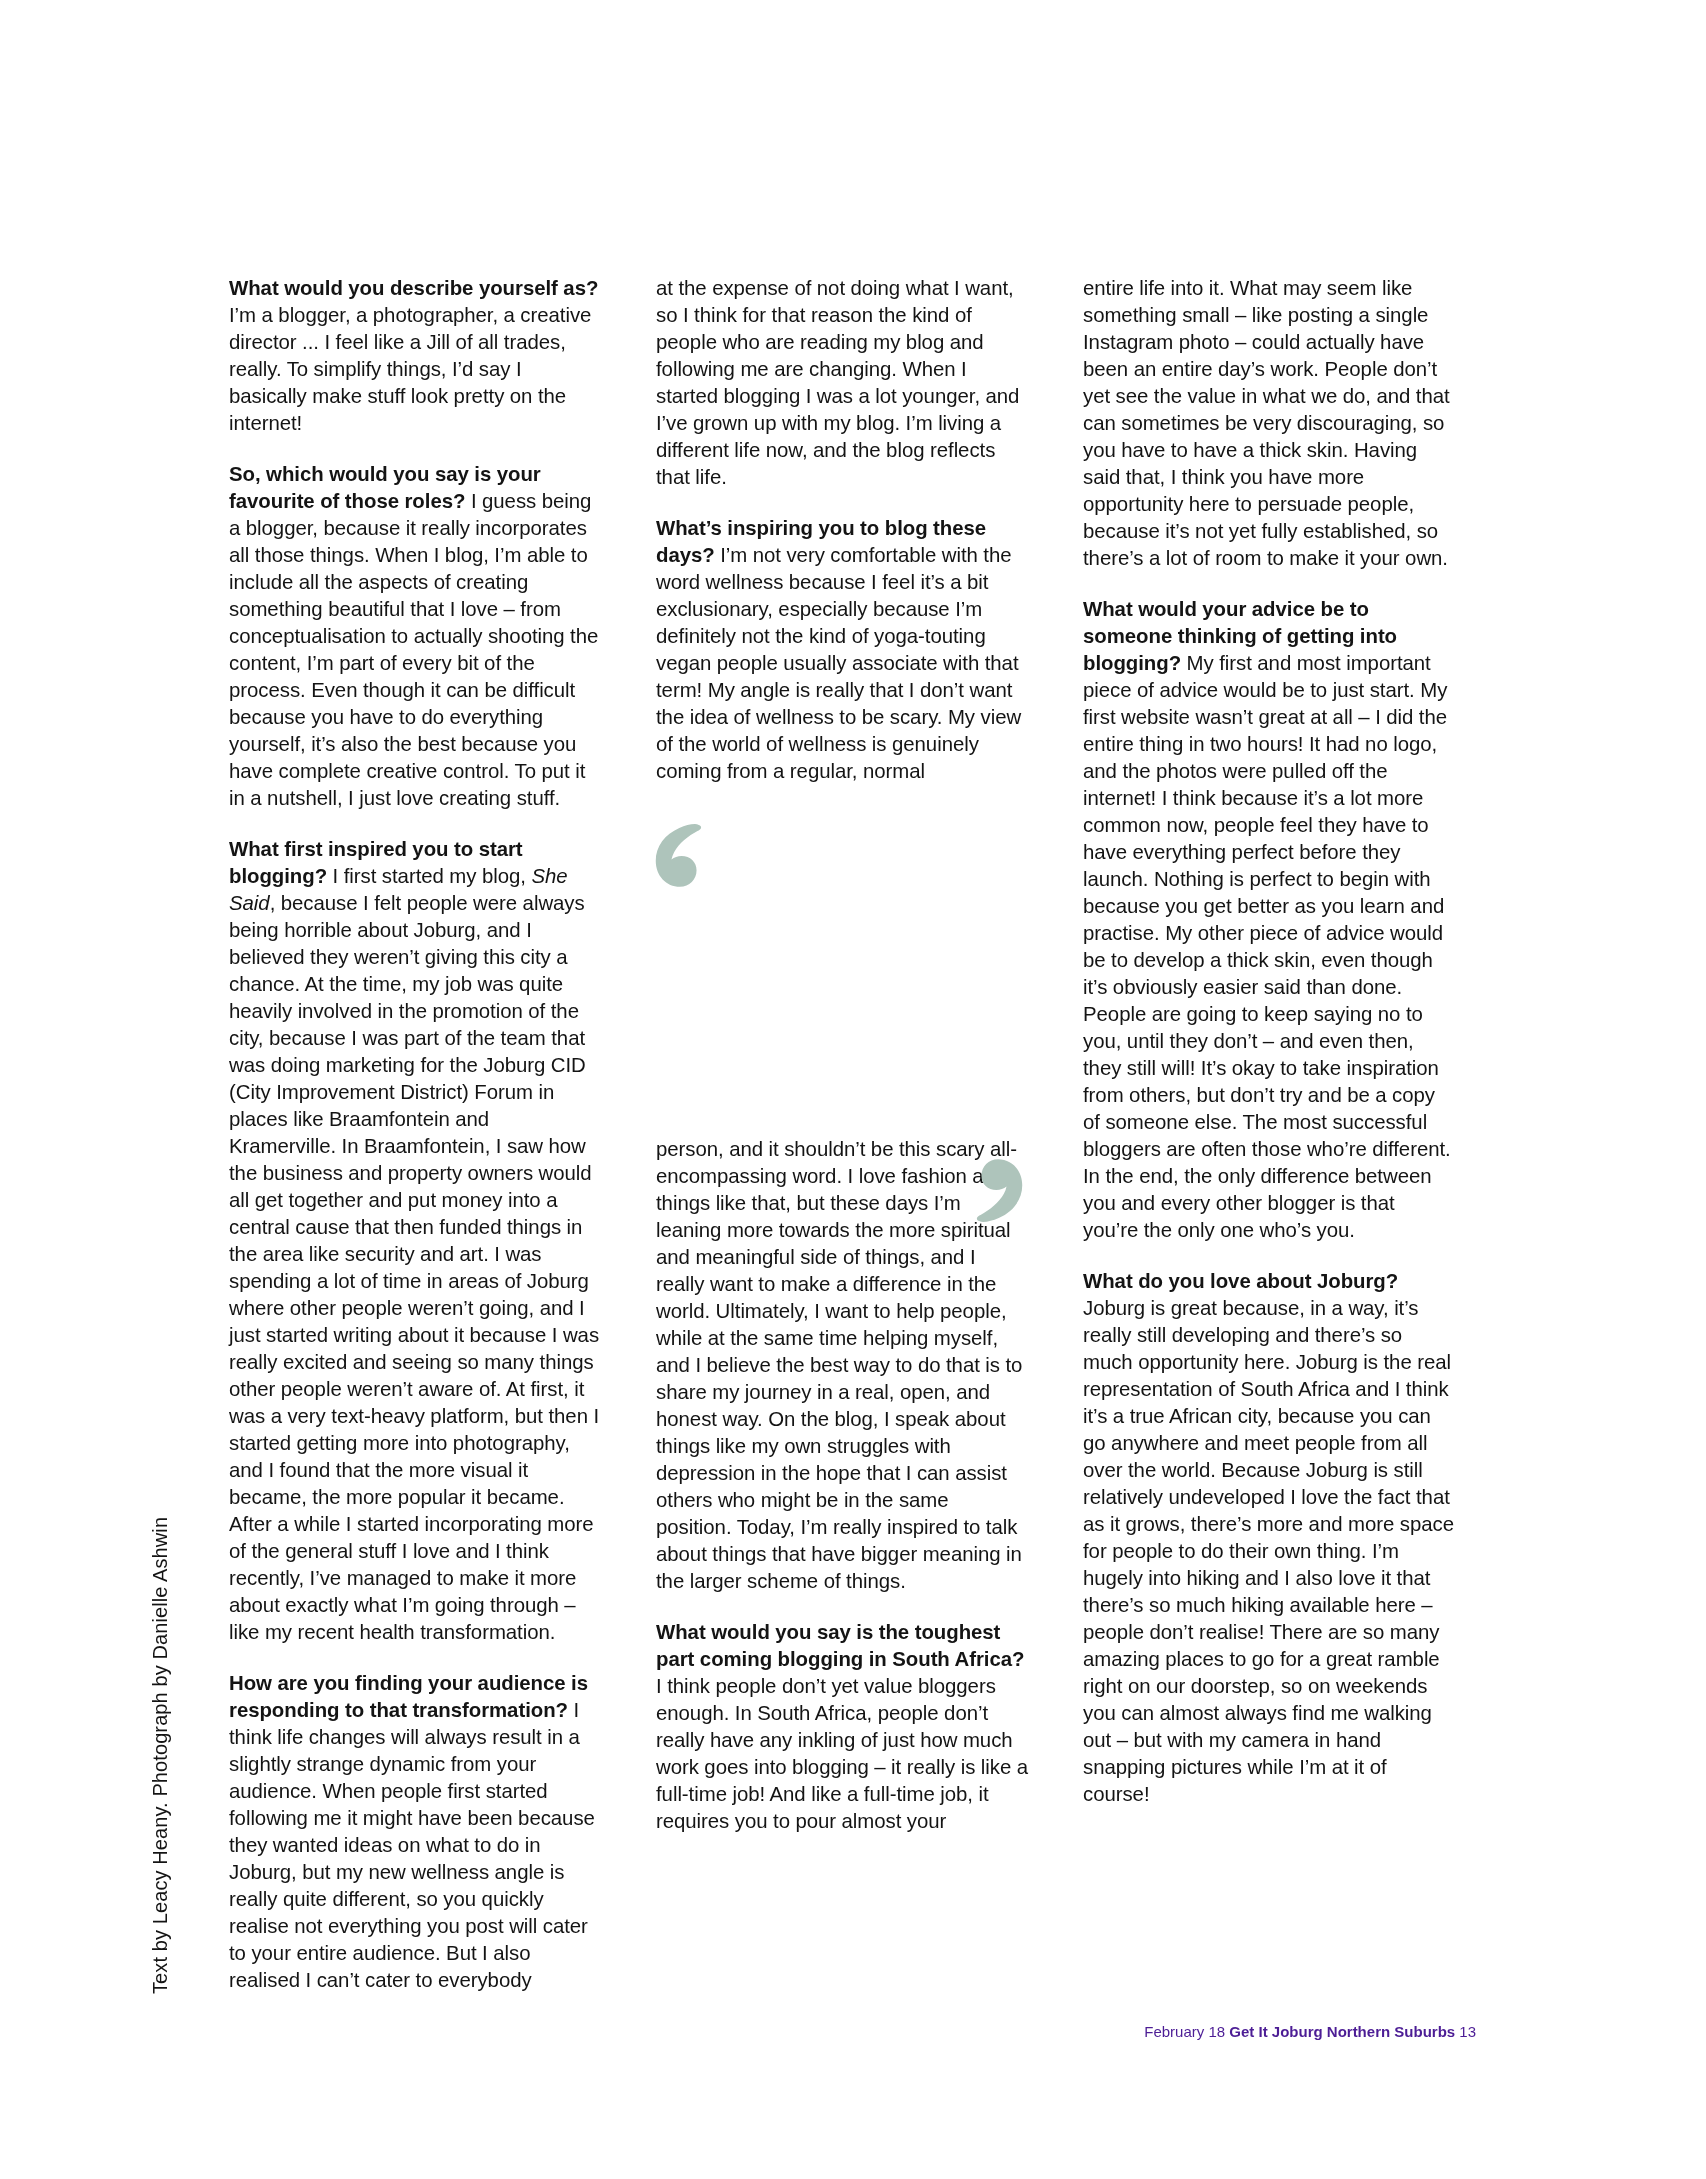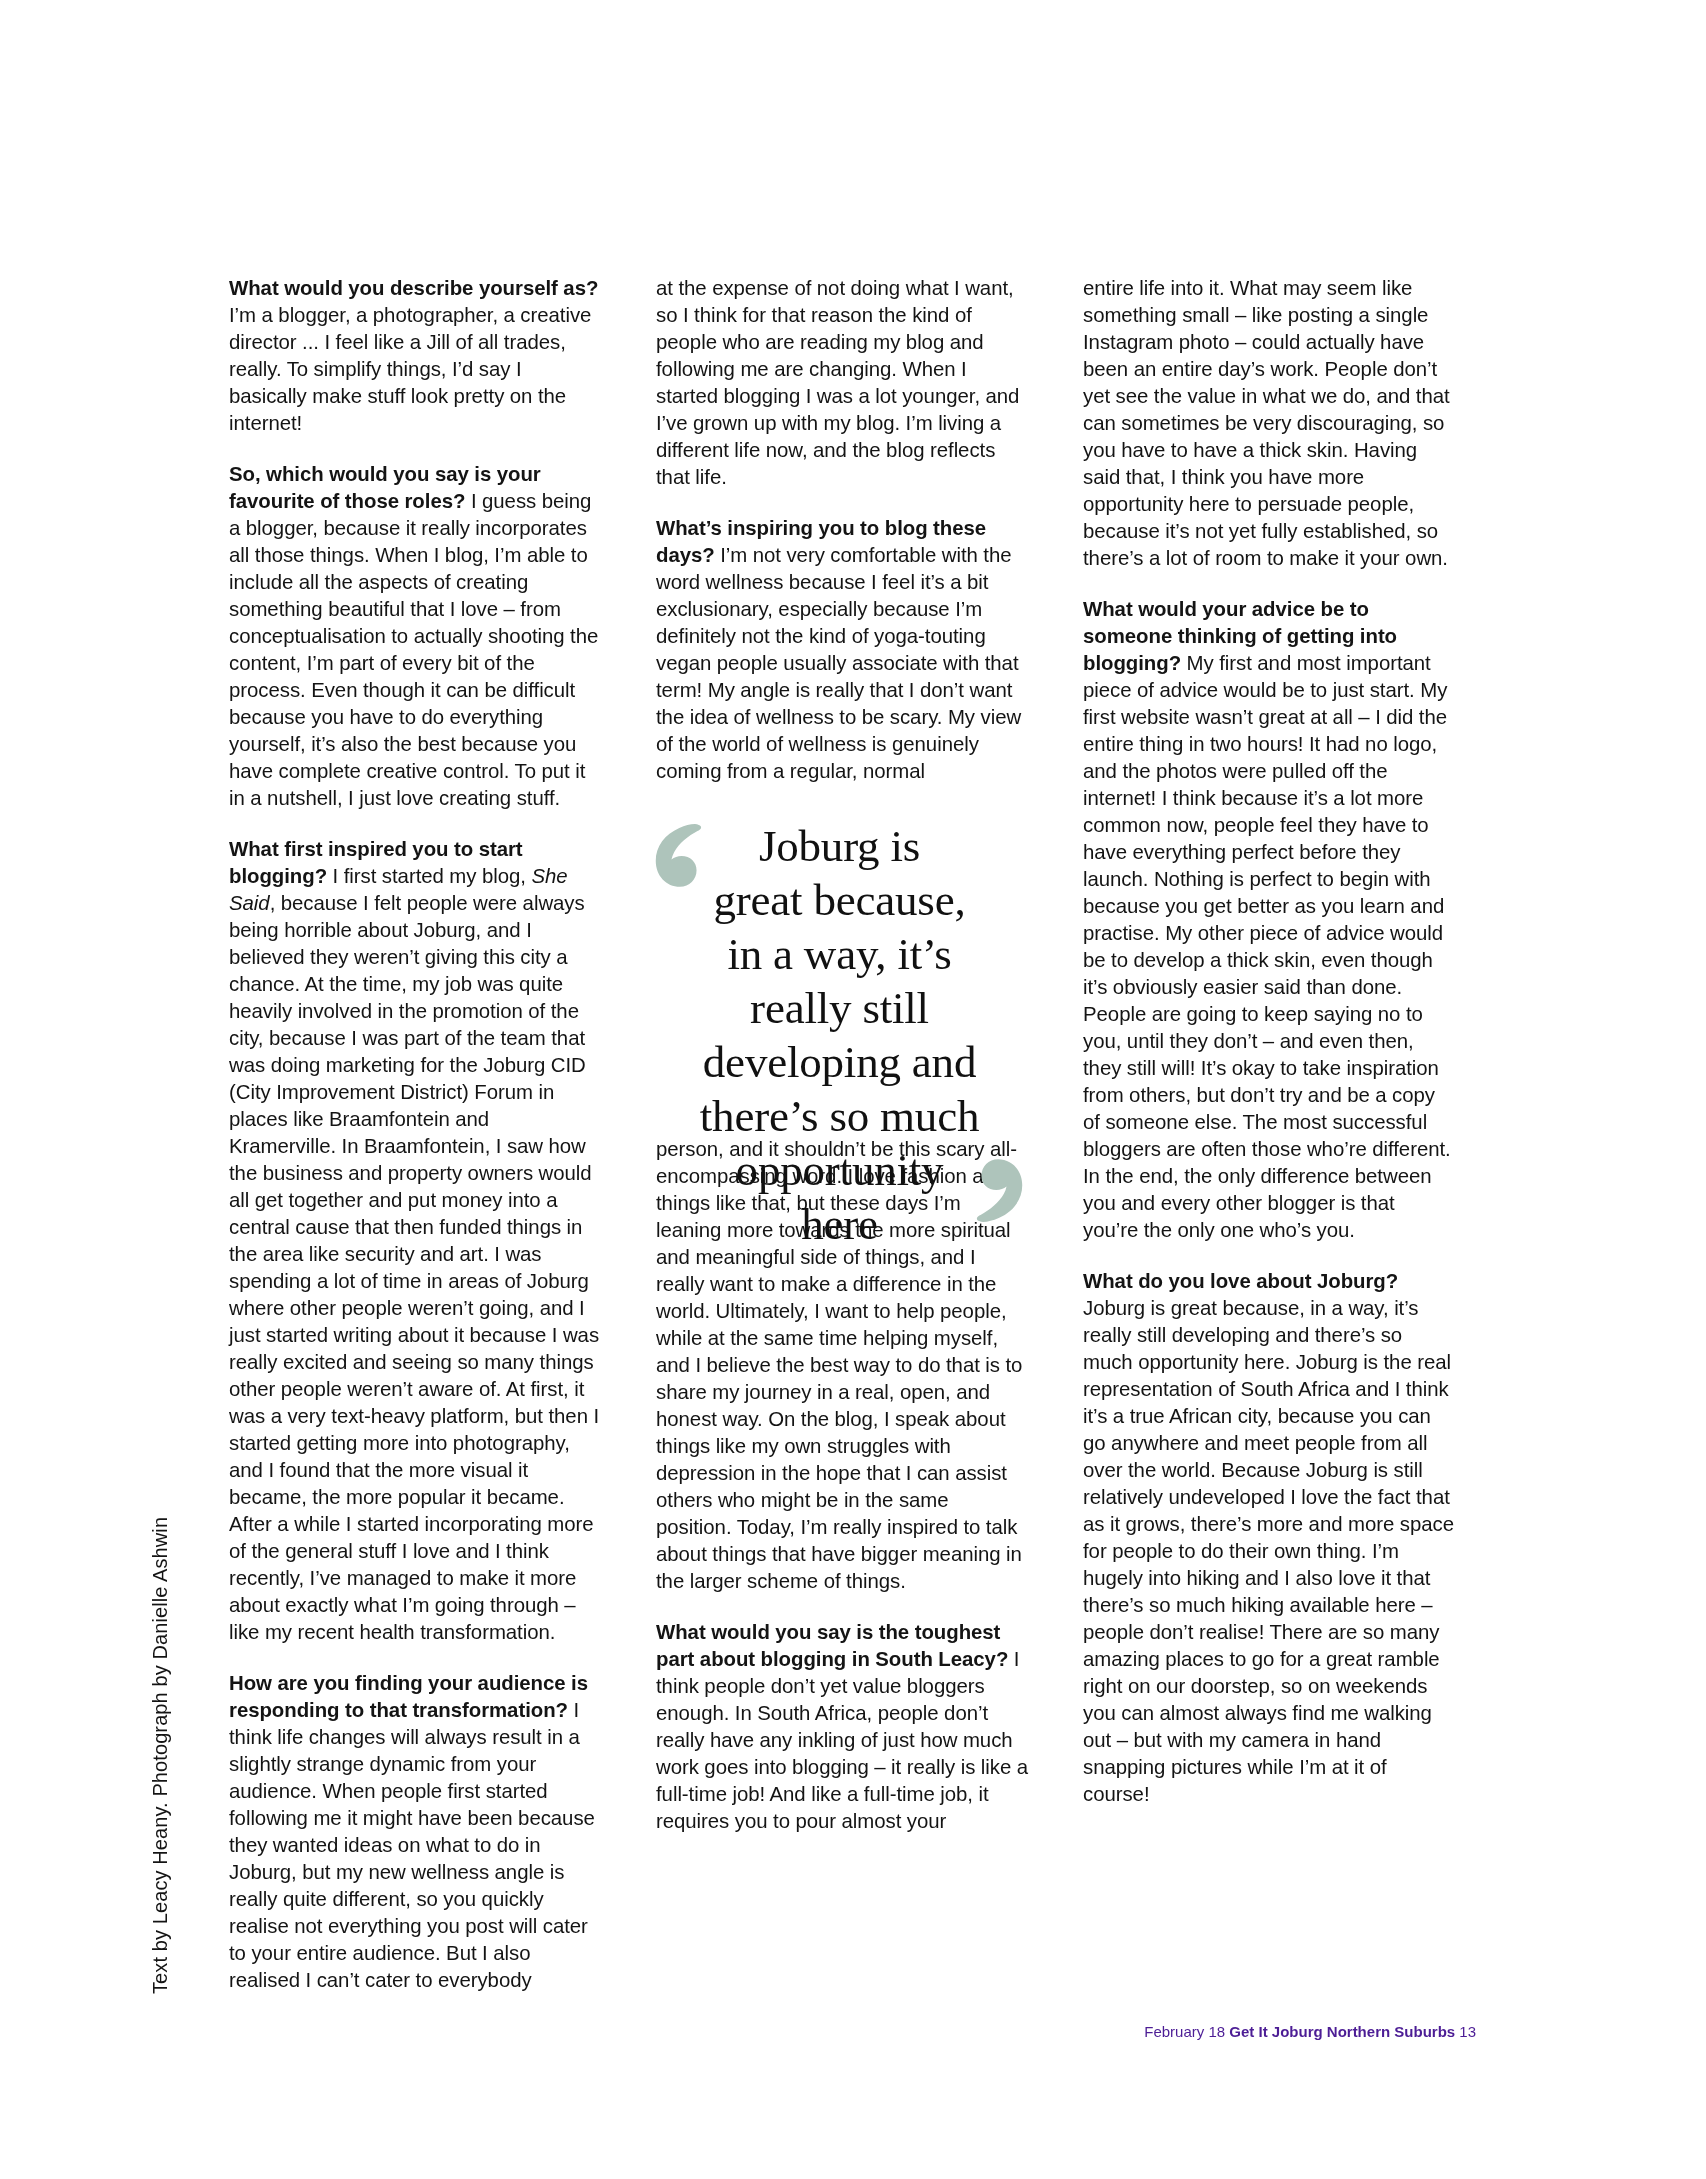--- a/index.html
+++ b/index.html
@@ -154,21 +154,21 @@
       <p class="para">
         <span class="q">What’s inspiring you to blog these days?</span><span> I’m not very comfortable with the word wellness because I feel it’s a bit exclusionary, especially because I’m definitely not the kind of yoga-touting vegan people usually associate with that term! My angle is really that I don’t want the idea of wellness to be scary. My view of the world of wellness is genuinely coming from a regular, normal</span>
       </p>
 
       <div class="quote-gap"></div>
 
       <p class="para">
         <span>person, and it shouldn’t be this scary all-encompassing word. I love fashion and things like that, but these days I’m leaning more towards the more spiritual and meaningful side of things, and I really want to make a difference in the world. Ultimately, I want to help people, while at the same time helping myself, and I believe the best way to do that is to share my journey in a real, open, and honest way. On the blog, I speak about things like my own struggles with depression in the hope that I can assist others who might be in the same position. Today, I’m really inspired to talk about things that have bigger meaning in the larger scheme of things.</span>
       </p>
       <p class="para">
-        <span class="q">What would you say is the toughest part about blogging in South Leacy?</span><span> I think people don’t yet value bloggers enough. In South Africa, people don’t really have any inkling of just how much work goes into blogging – it really is like a full-time job! And like a full-time job, it requires you to pour almost your</span>
+        <span class="q">What would you say is the toughest part coming blogging in South Africa?</span><span> I think people don’t yet value bloggers enough. In South Africa, people don’t really have any inkling of just how much work goes into blogging – it really is like a full-time job! And like a full-time job, it requires you to pour almost your</span>
       </p>
     </div>
 
     <div class="col">
       <p class="para">
         <span>entire life into it. What may seem like something small – like posting a single Instagram photo – could actually have been an entire day’s work. People don’t yet see the value in what we do, and that can sometimes be very discouraging, so you have to have a thick skin. Having said that, I think you have more opportunity here to persuade people, because it’s not yet fully established, so there’s a lot of room to make it your own.</span>
       </p>
       <p class="para">
         <span class="q">What would your advice be to someone thinking of getting into blogging?</span><span> My first and most important piece of advice would be to just start. My first website wasn’t great at all – I did the entire thing in two hours! It had no logo, and the photos were pulled off the internet! I think because it’s a lot more common now, people feel they have to have everything perfect before they launch. Nothing is perfect to begin with because you get better as you learn and practise. My other piece of advice would be to develop a thick skin, even though it’s  obviously easier said than done. People are going to keep saying no to you, until they don’t – and even then, they still will! It’s okay to take inspiration from others, but don’t try and be a copy of someone else. The most successful bloggers are often those who’re different. In the end, the only difference between you and every other blogger is that you’re the only one who’s you.</span>
       </p>
@@ -185,30 +185,20 @@
       <svg viewBox="0 0 62 74" xmlns="http://www.w3.org/2000/svg" aria-hidden="true">
         <path fill="currentColor" d="M57.5 2.2c1.8 0.4 2.9 1.8 2.3 3.4-0.5 1.4-2.0 2.2-3.8 3.1
                  C46.2 13.9 35.8 22.1 30.6 31.7c-1.4 2.6-2.4 5.3-2.9 8.0
                  c3.0-2.4 6.8-3.9 11.0-3.9 9.4 0 16.3 6.6 16.3 15.6
                  C55.0 61.6 47.2 69.4 36.9 69.4 22.0 69.4 10.6 57.4 10.6 41.0
                  c0-15.7 10.0-28.7 25.6-35.6C42.4 2.7 48.0 1.2 53.2 1.1
                  c1.6 0 3.0 0.3 4.3 1.1z"></path>
       </svg>
     </span>
 
-    <div class="qtext">
-      <span>Joburg is</span><br>
-      <span>great because,</span><br>
-      <span>in a way, it’s</span><br>
-      <span>really still</span><br>
-      <span>developing and</span><br>
-      <span>there’s so much</span><br>
-      <span>opportunity</span><br>
-      <span>here</span>
-    </div>
 
     <span class="mark mark-close">
       <svg viewBox="0 0 62 74" xmlns="http://www.w3.org/2000/svg" aria-hidden="true">
         <path fill="currentColor" d="M57.5 2.2c1.8 0.4 2.9 1.8 2.3 3.4-0.5 1.4-2.0 2.2-3.8 3.1
                  C46.2 13.9 35.8 22.1 30.6 31.7c-1.4 2.6-2.4 5.3-2.9 8.0
                  c3.0-2.4 6.8-3.9 11.0-3.9 9.4 0 16.3 6.6 16.3 15.6
                  C55.0 61.6 47.2 69.4 36.9 69.4 22.0 69.4 10.6 57.4 10.6 41.0
                  c0-15.7 10.0-28.7 25.6-35.6C42.4 2.7 48.0 1.2 53.2 1.1
                  c1.6 0 3.0 0.3 4.3 1.1z"></path>
       </svg>

